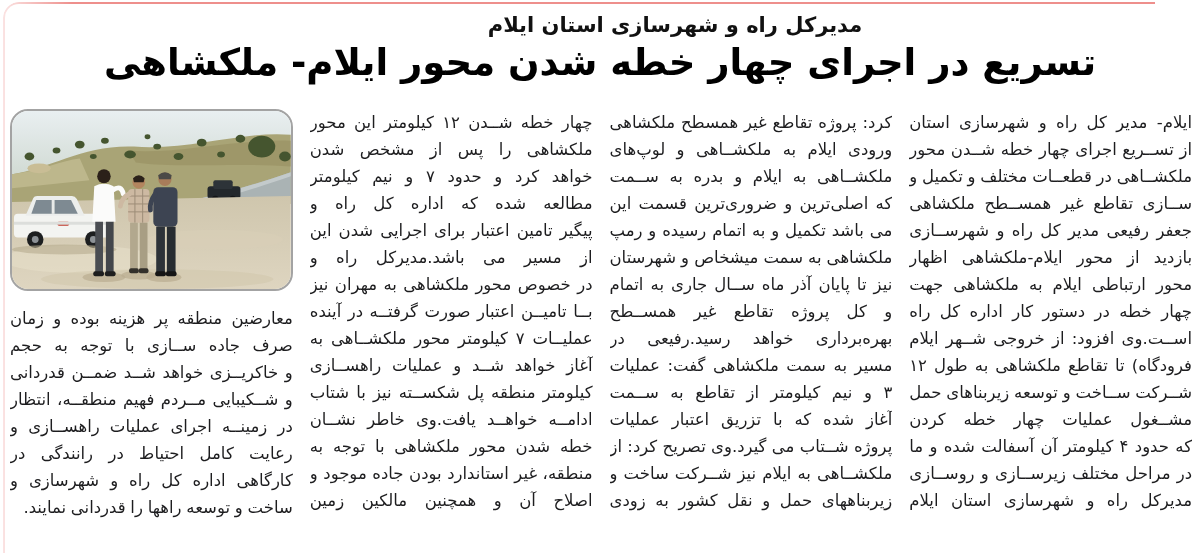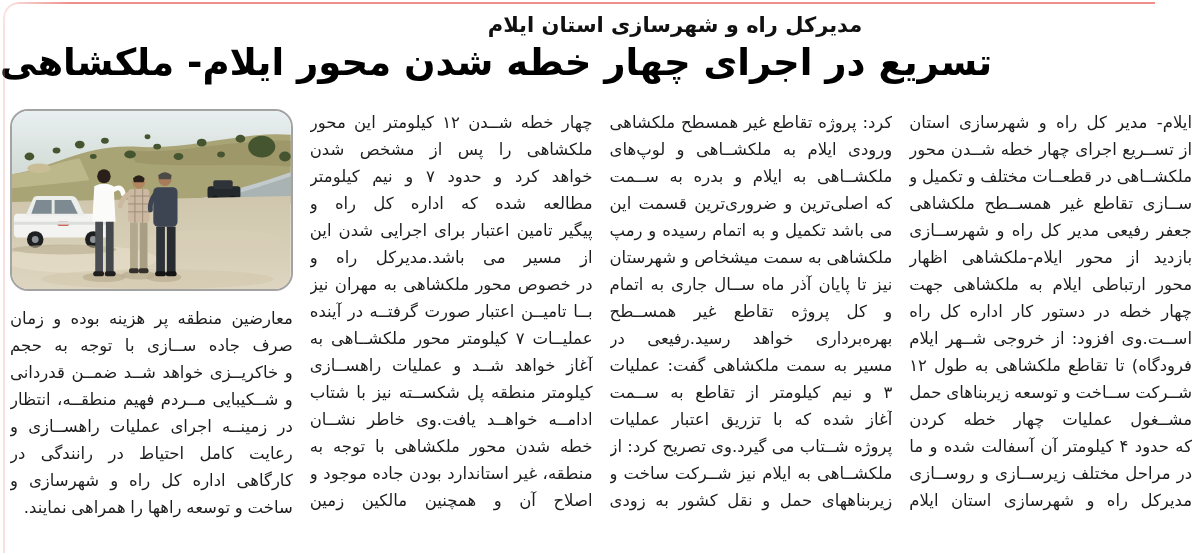--- a/index.html
+++ b/index.html
@@ -12,21 +12,21 @@
     border-top:2px solid #ee8f8c;border-left:2px solid #ee8f8c;
     border-top-left-radius:16px;pointer-events:none;
     -webkit-mask-image:linear-gradient(to right,rgba(0,0,0,.25),#000 6%,#000 100%);
             mask-image:linear-gradient(to right,rgba(0,0,0,.25),#000 6%,#000 100%);
   }
   .kicker{
     margin-top:13px;padding-left:150px;text-align:center;
     font-weight:bold;font-size:21px;color:#111;
   }
   .headline{
-    margin-top:4px;text-align:left;font-weight:bold;font-size:37px;
+    margin-top:4px;text-align:center;font-weight:bold;font-size:37px;
     letter-spacing:-0.5px;color:#000;white-space:nowrap;
   }
   .columns{
     display:flex;gap:17px;padding:0 8px 0 10px;margin-top:14px;align-items:flex-start;
   }
   .column{flex:1;min-width:0;}
   .line{
     font-size:16.5px;line-height:27px;max-height:27px;overflow:hidden;
     text-align:justify;text-align-last:justify;color:#1d1d1f;word-spacing:-0.5px;
   }
@@ -206,17 +206,17 @@
       </svg>
     </div>
     <div>
         <div class="line">معارضین منطقه پر هزینه بوده و زمان بیشــتری</div>
         <div class="line">صرف جاده ســازی با توجه به حجم خاکبرداری</div>
         <div class="line">و خاکریــزی خواهد شــد ضمــن قدردانی از صبر</div>
         <div class="line">و شــکیبایی مــردم فهیم منطقــه، انتظار می رود</div>
         <div class="line">در زمینــه اجرای عملیات راهســازی و همچنین</div>
         <div class="line">رعایت کامل احتیاط در رانندگی در محدوده های</div>
         <div class="line">کارگاهی اداره کل راه و شهرسازی و شــرکت</div>
-        <div class="line">ساخت و توسعه راهها را همراهی نمایند.</div>
+        <div class="line">ساخت و توسعه راهها را قدردانی نمایند.</div>
       </div>
   </div>
 
 </div>
 
 </body></html>

